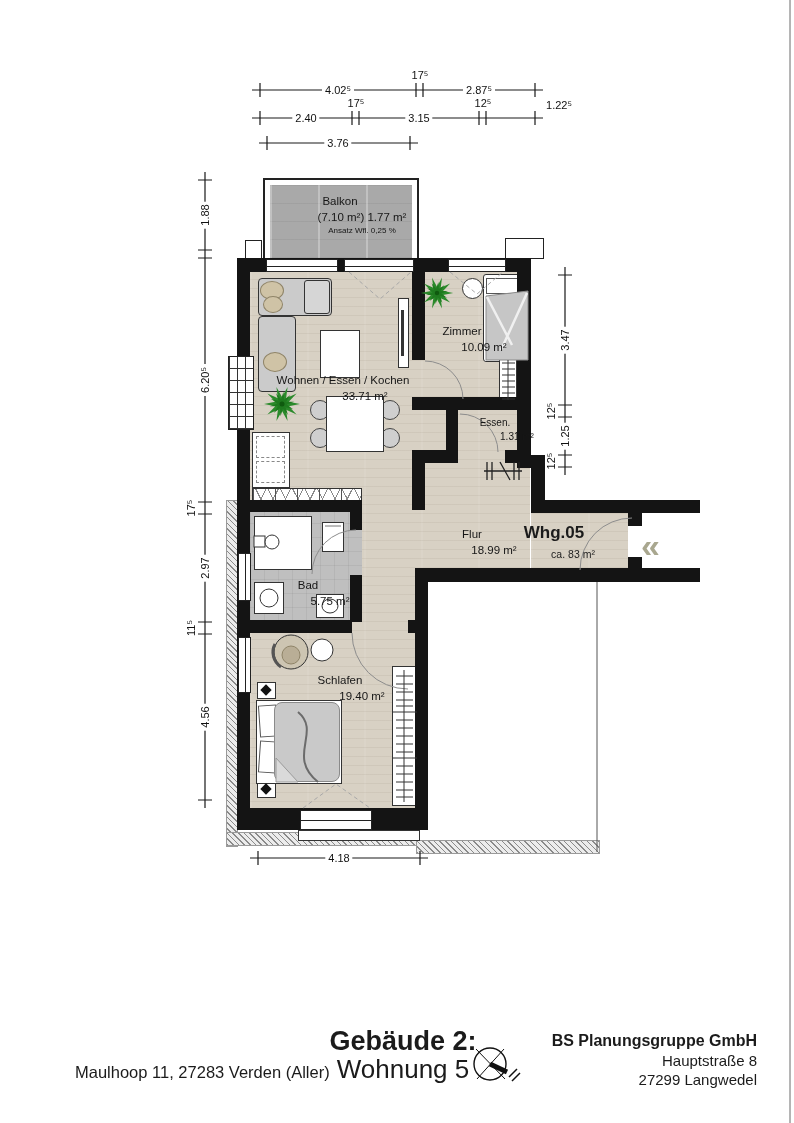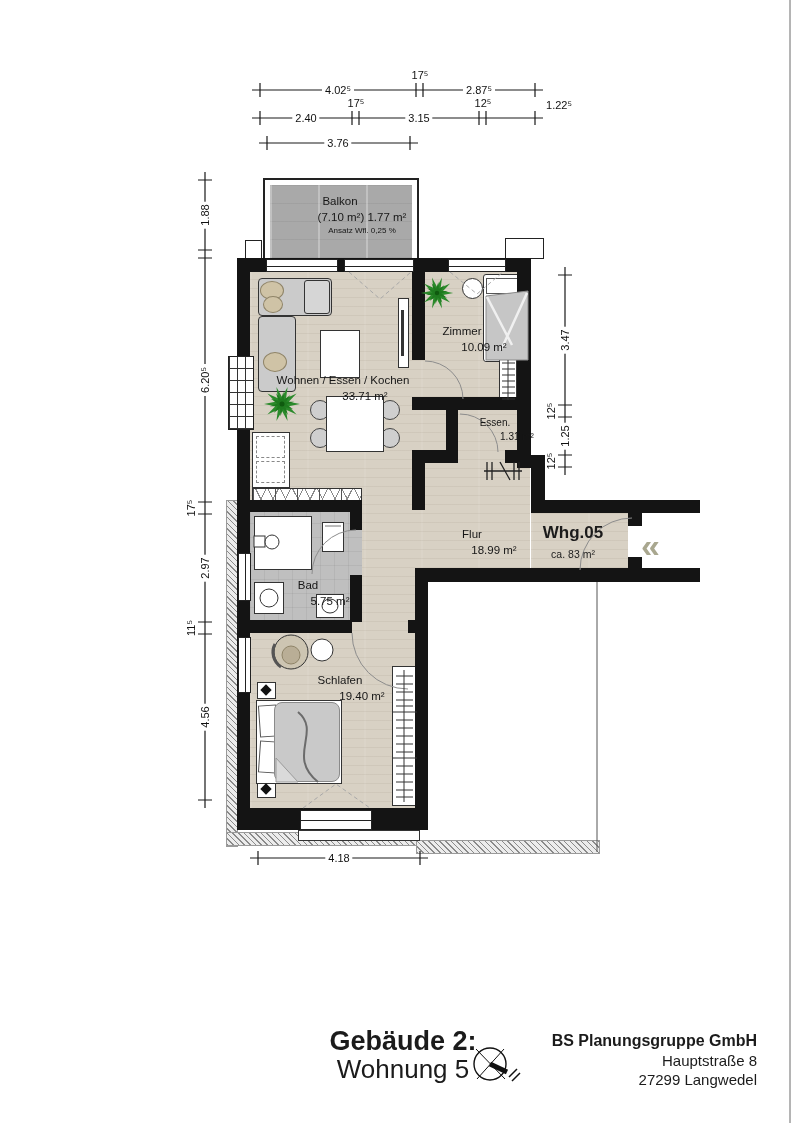--- a/index.html
+++ b/index.html
@@ -285,24 +285,25 @@
   </div>
   <div class="roomlbl" style="left:308px;top:593px;">
     <span>Bad</span>
     <span class="area">5.75 m²</span>
   </div>
   <div class="roomlbl" style="left:340px;top:688px;">
     <span>Schlafen</span>
     <span class="area">19.40 m²</span>
   </div>
 
-  <div class="whg-id" style="left:573px;top:533px;">Whg.05</div>
+  <div class="whg-id" style="left:554px;top:533px;">Whg.05</div>
   <div class="whg-area" style="left:573px;top:554px;">ca. 83 m²</div>
   <div class="chev" style="left:641px;top:528px;">«</div>
 
+  <div class="tb-address">Maulhoop 11, 27283 Verden (Aller)</div>
   <div class="tb-center">
     <div class="tb-building">Gebäude 2:</div>
     <div class="tb-unit">Wohnung 5</div>
   </div>
   <div class="tb-right">
     <div class="tb-company">BS Planungsgruppe GmbH</div>
     <div class="tb-line">Hauptstraße 8</div>
     <div class="tb-line">27299 Langwedel</div>
   </div>
 

